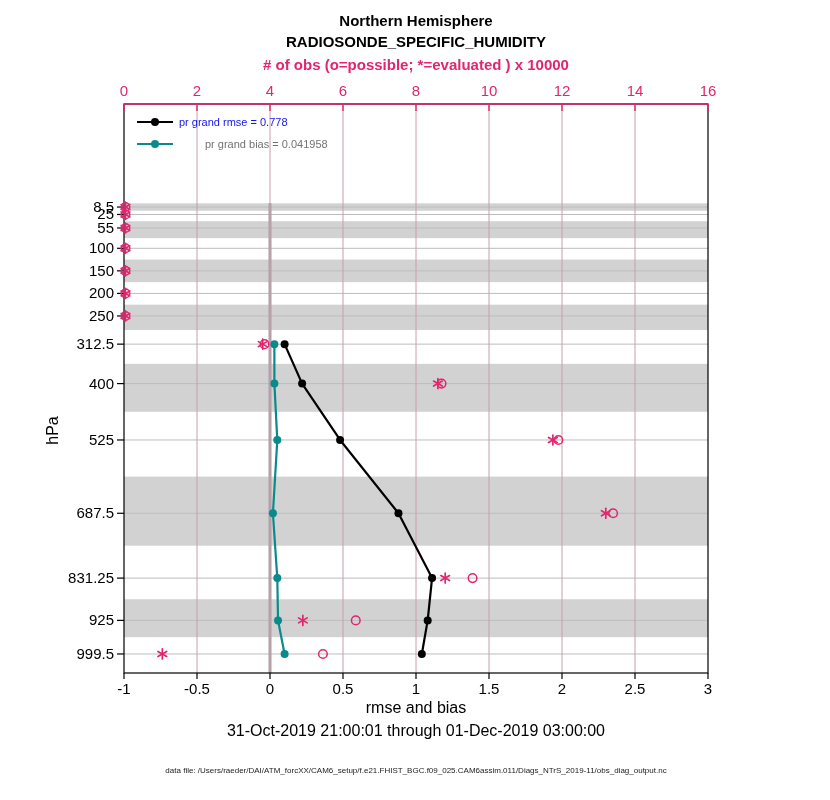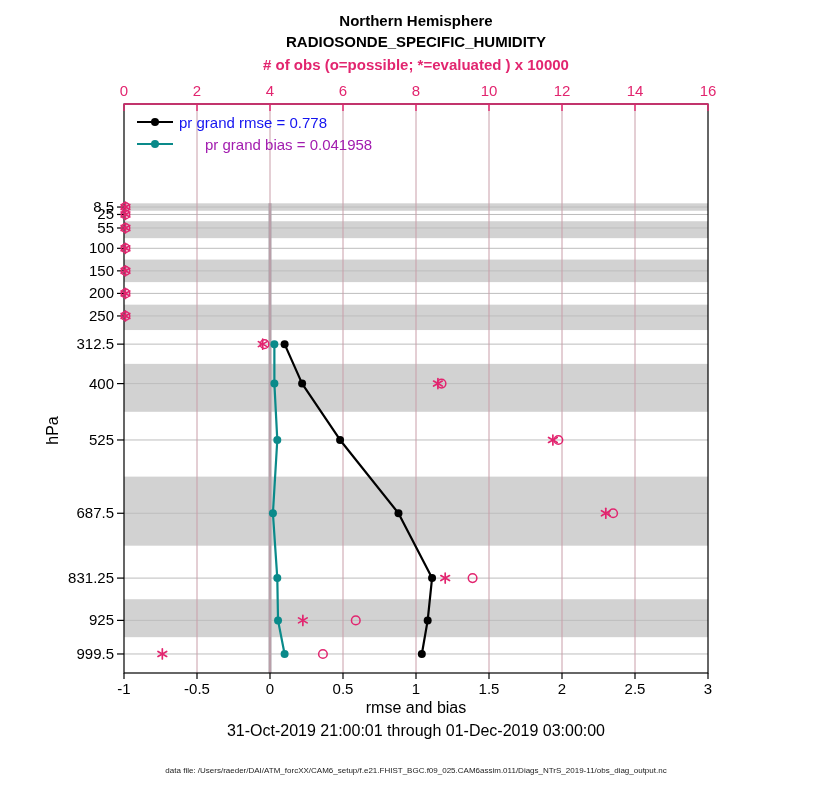--- a/index.html
+++ b/index.html
@@ -3,21 +3,21 @@
 <meta charset="utf-8">
 <style>
   html,body{margin:0;padding:0;background:#ffffff;}
   body{width:830px;height:800px;position:relative;overflow:hidden;
        font-family:"Liberation Sans",sans-serif;}
   .titles{position:absolute;left:0;top:10px;width:832px;text-align:center;}
   .title-main{font-size:15px;font-weight:700;color:#000;line-height:21px;}
   .title-obs{font-size:15px;font-weight:700;line-height:22px;margin-top:2px;}
   .legend{position:absolute;left:137px;top:111px;}
   .legend-row{display:flex;align-items:center;height:22px;}
-  .legend-label{font-size:15px;margin-left:6px;}
+  .legend-label{font-size:11px;margin-left:6px;}
   #plot{position:absolute;left:0;top:0;}
   .bottom-text{position:absolute;left:0;width:832px;text-align:center;color:#000;}
   .xlabel{top:699px;font-size:16px;}
   .daterange{top:722px;font-size:16px;}
   .datafile{top:766px;font-size:8px;color:#222;}
 </style>
 </head>
 <body>
 
 <div class="titles">
@@ -203,19 +203,19 @@
         <line x1="0" y1="6" x2="36" y2="6" stroke="#000000" stroke-width="2.2"></line>
         <circle cx="18" cy="6" r="4" fill="#000000"></circle>
       </svg>
       <span class="legend-label" style="color: rgb(20, 20, 240);">pr grand rmse = 0.778</span>
     </div>
     <div class="legend-row">
       <svg width="36" height="12">
         <line x1="0" y1="6" x2="36" y2="6" stroke="#0a8a8a" stroke-width="2.2"></line>
         <circle cx="18" cy="6" r="4" fill="#0a8a8a"></circle>
       </svg>
-      <span class="legend-label" style="color: #a21caf; margin-left: 32px;">pr grand bias = 0.041958</span>
+      <span class="legend-label" style="color: #737373; margin-left: 32px;">pr grand bias = 0.041958</span>
     </div>
   </div>
 
 <div class="bottom-text xlabel">rmse and bias</div>
 <div class="bottom-text daterange">31-Oct-2019 21:00:01 through 01-Dec-2019 03:00:00</div>
 <div class="bottom-text datafile">data file: /Users/raeder/DAI/ATM_forcXX/CAM6_setup/f.e21.FHIST_BGC.f09_025.CAM6assim.011/Diags_NTrS_2019-11/obs_diag_output.nc</div>
 
 </body></html>

